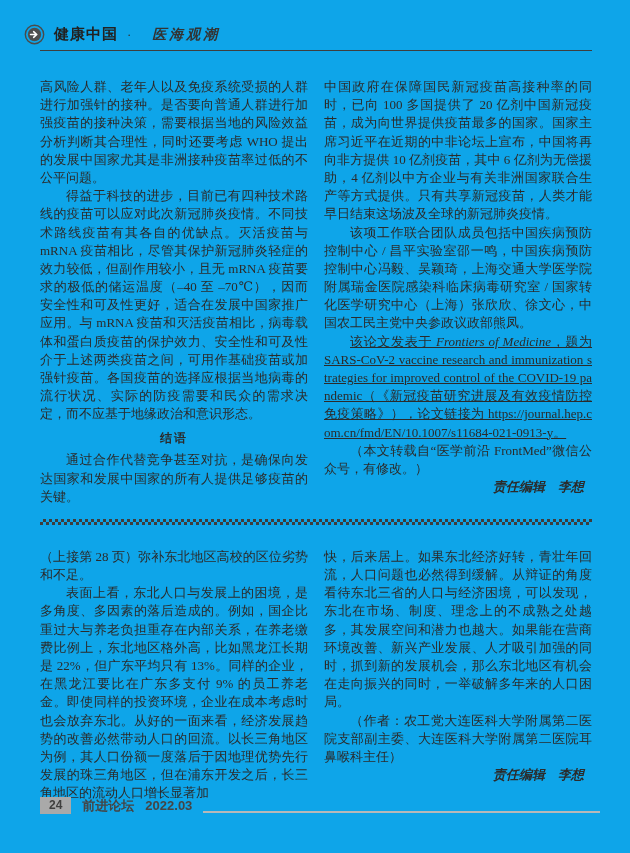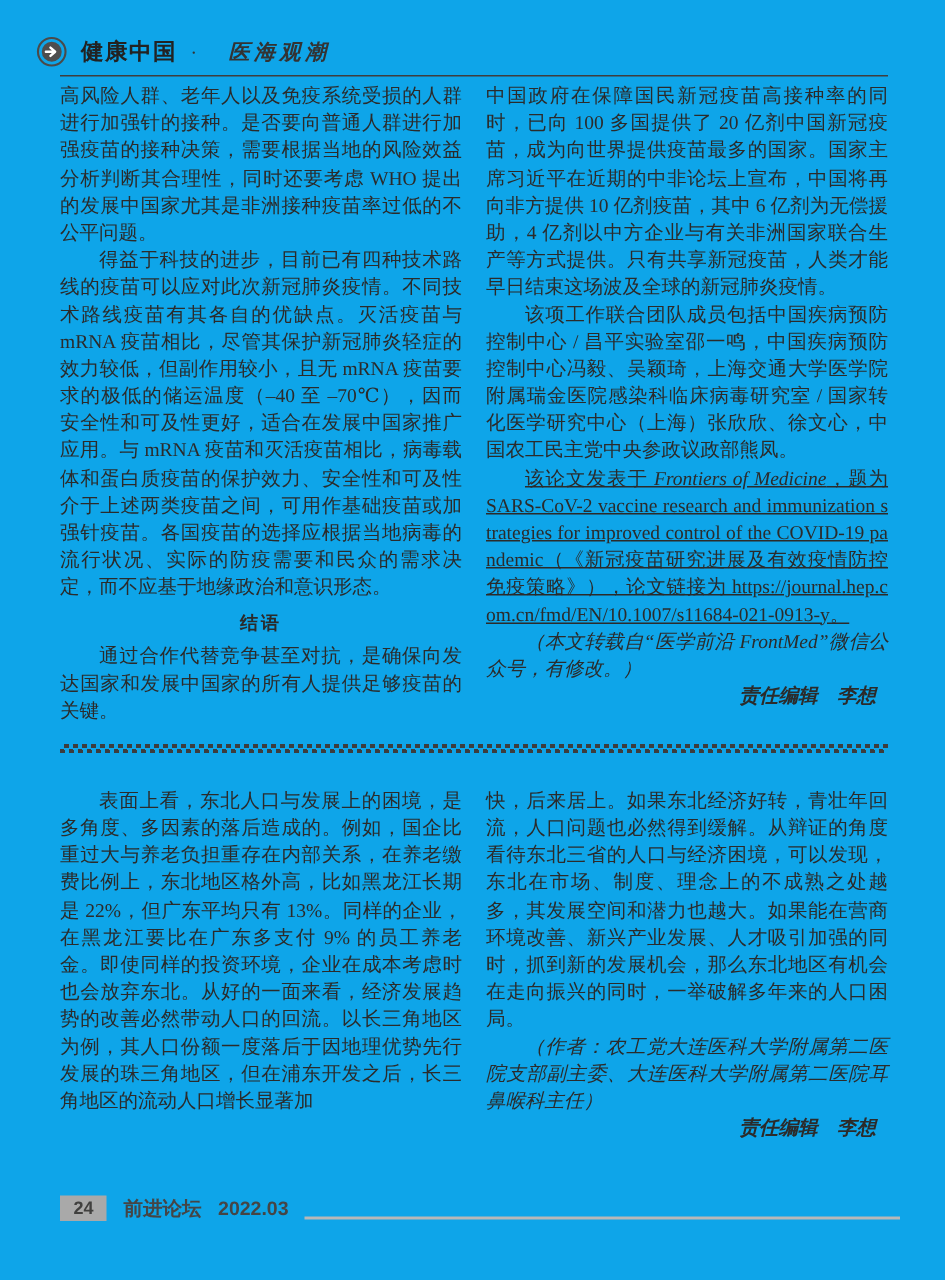--- a/index.html
+++ b/index.html
@@ -13,26 +13,26 @@
 
   
   .hd { display:flex; align-items:center; gap:9px; margin-left:-16px; }
   .logo { width:21px; height:21px; flex:0 0 auto; }
   .brand { font-family:"Liberation Sans","DejaVu Sans",sans-serif; font-weight:bold; font-size:15px; color:#222; letter-spacing:1px; }
   .hd-dot { font-size:13px; color:#333; }
   .hd-section { font-style:italic; font-weight:bold; font-size:14px; color:#333; letter-spacing:3px;margin-left:12px; }
   .hd-rule { border-bottom:1.5px solid #3e3e3e; margin-top:5px; }
 
   
-  .two-col { display:flex; gap:16px; margin-top:4px; }
+  .two-col { display:flex; gap:16px; margin-top:27px; }
   .col { flex:1 1 0; font-size:13px; line-height:1.4; text-align:justify; }
   .col p { margin:0; }
   .ind { text-indent:2em; }
   .concl { text-align:center; font-weight:bold; font-size:12px; margin:6px 0 5px; letter-spacing:2px; }
-  .kai { font-style:italic; }
+  .kai { }
   .editor { text-align:right; font-style:italic; font-weight:bold; margin-top:17px; padding-right:8px; }
   .acad { word-break:break-all;text-decoration:underline; }
 
   
   .fancy-divider {
     height:6px; margin:13px 0 23px;
     background:repeating-conic-gradient(#3d3d3d 0% 25%, transparent 0% 50%);
     background-size:6px 6px;
   }
 
@@ -74,20 +74,21 @@
         <p class="ind acad"><span>该论文发表于 </span><em>Frontiers of Medicine</em><span>，题为 SARS-CoV-2 vaccine research and immunization strategies for improved control of the COVID-19 pandemic（《新冠疫苗研究进展及有效疫情防控免疫策略》），论文链接为 https://journal.hep.com.cn/fmd/EN/10.1007/s11684-021-0913-y。</span></p>
         <p class="ind kai">（本文转载自“医学前沿 FrontMed”微信公众号，有修改。）</p>
         <p class="editor">责任编辑　李想</p>
       </div>
     </div>
 
     <div class="fancy-divider"></div>
 
     <div class="two-col" style="margin-top:0">
       <div class="col">
+        <p><span class="kai">（上接第 28 页）</span><span>弥补东北地区高校的区位劣势和不足。</span></p>
         <p class="ind">表面上看，东北人口与发展上的困境，是多角度、多因素的落后造成的。例如，国企比重过大与养老负担重存在内部关系，在养老缴费比例上，东北地区格外高，比如黑龙江长期是 22%，但广东平均只有 13%。同样的企业，在黑龙江要比在广东多支付 9% 的员工养老金。即使同样的投资环境，企业在成本考虑时也会放弃东北。从好的一面来看，经济发展趋势的改善必然带动人口的回流。以长三角地区为例，其人口份额一度落后于因地理优势先行发展的珠三角地区，但在浦东开发之后，长三角地区的流动人口增长显著加</p>
       </div>
       <div class="col">
         <p>快，后来居上。如果东北经济好转，青壮年回流，人口问题也必然得到缓解。从辩证的角度看待东北三省的人口与经济困境，可以发现，东北在市场、制度、理念上的不成熟之处越多，其发展空间和潜力也越大。如果能在营商环境改善、新兴产业发展、人才吸引加强的同时，抓到新的发展机会，那么东北地区有机会在走向振兴的同时，一举破解多年来的人口困局。</p>
         <p class="ind kai">（作者：农工党大连医科大学附属第二医院支部副主委、大连医科大学附属第二医院耳鼻喉科主任）</p>
         <p class="editor">责任编辑　李想</p>
       </div>
     </div>
 
   </div>

